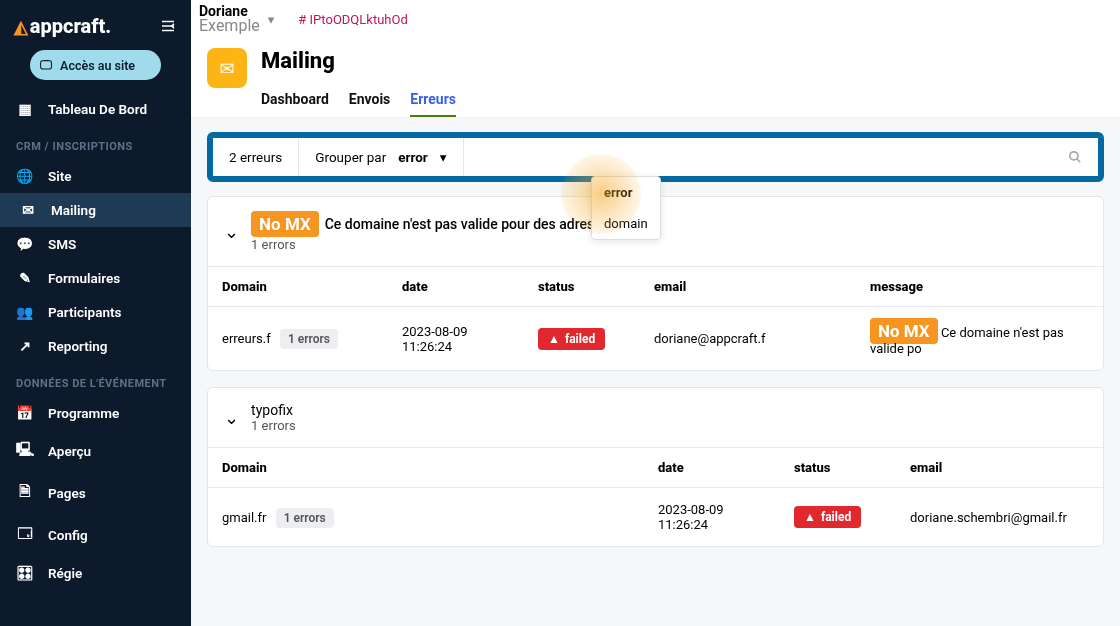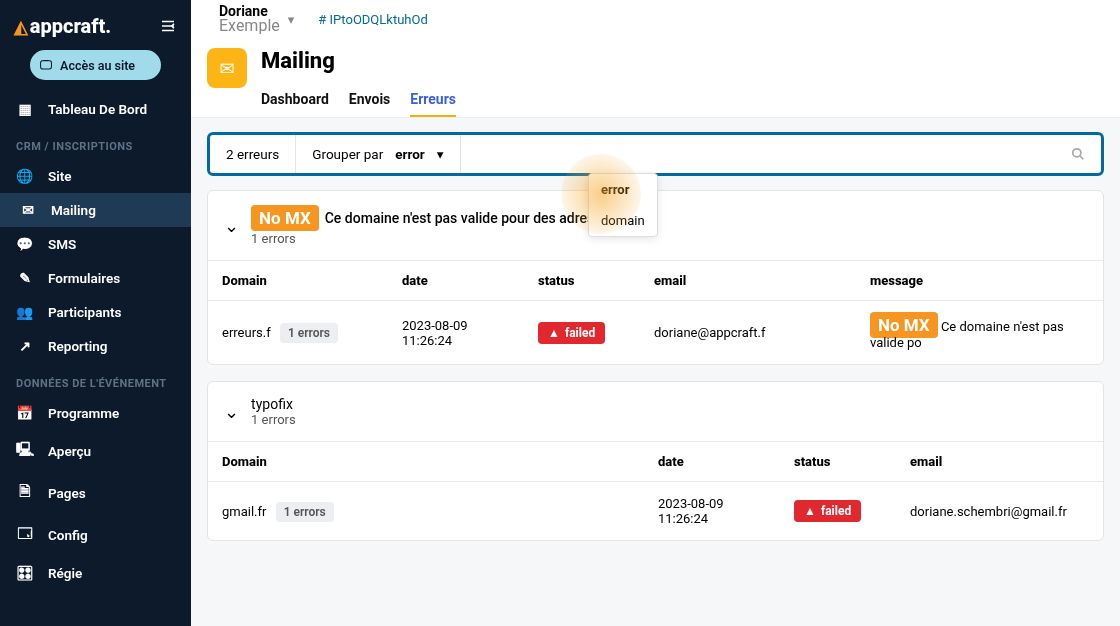--- a/index.html
+++ b/index.html
@@ -8,33 +8,33 @@
 .sidebar-header { display: flex; align-items: center; padding: 4px 14px 10px 14px; justify-content: space-between; }
 .logo { display:flex; align-items:center; gap:2px; font-weight:800; font-size:20px; color:#fff; }
 .logo .tri { color:#f79521; font-size:18px; }
 .collapse-btn { color:#fff; font-size:18px; }
 .access-btn { margin: 2px 30px 12px 30px; background:#a0dbec; color:#0c1a2b; border:none; border-radius:18px; padding:7px 10px; font-size:12.5px; font-weight:600; display:flex; align-items:center; gap:8px; cursor:pointer; }
 .sidebar-item { display:flex; align-items:center; gap:14px; padding:9px 16px; font-size:13.5px; color:#fff; cursor:pointer; font-weight:600; }
 .sidebar-item.active { background:#1e3a54; border-left:3px solid transparent; }
 .sidebar-section { font-size:11px; color:#5f7189; padding:14px 16px 6px 16px; font-weight:700; letter-spacing:0.5px; }
 .ic { width:18px; display:flex; justify-content:center; color:#fff; font-size:14px; }
 .main { flex:1; display:flex; flex-direction:column; background:#f6f7f8; }
-.topbar { background:#fff; display:flex; align-items:center; padding:0 28px; height:38px; font-size:13px; gap:24px; }
+.topbar { background:#fff; display:flex; align-items:center; padding:0 8px; height:38px; font-size:13px; gap:24px; }
 .user-sel { display:flex; flex-direction:column; line-height:1; }
 .user-name { font-weight:700; font-size:14px; }
 .user-sub { font-size:16px; color:#888; }
 .user-wrap { display:flex; align-items:center; gap:8px; }
-.hash { color:#0369a1; font-size:13px; }
+.hash { color:#be185d; font-size:13px; }
 .page-header { background:#fff; padding:10px 16px 0 16px; display:flex; gap:14px; align-items:flex-start; border-bottom:1px solid #eee; position:relative; }
 .mail-icon { width:40px;height:40px;border-radius:8px;background:#fdb515;display:flex;align-items:center;justify-content:center;color:#fff;font-size:18px; }
 .page-title { font-size:22px; font-weight:800; }
 .tabs { display:flex; gap:20px; margin-top:18px; font-size:14px; }
 .tab { padding-bottom:8px; cursor:pointer; font-weight:700; color:#111; }
-.tab.active { color:#3a5fe5; border-bottom:2px solid #eab308; }
-.filterbar { background:#fff; margin:14px 16px; border:3px solid #0369a1; border-radius:6px; display:flex; align-items:center; position:relative; }
+.tab.active { color:#3a5fe5; border-bottom:2px solid #4d7c0f; }
+.filterbar { background:#fff; margin:14px 16px; border:6px solid #0369a1; border-radius:6px; display:flex; align-items:center; position:relative; }
 .filter-cell { padding:11px 16px; font-size:13.5px; border-right:1px solid #e2e4e8; }
 .filter-cell.group { display:flex; align-items:center; gap:12px; cursor:pointer; }
 .filter-cell .bold { font-weight:700; }
 .search-cell { flex:1; display:flex; justify-content:flex-end; padding:11px 16px; color:#aaa; }
 .dropdown { position:absolute; top:38px; left:378px; background:#fff; border:1px solid #ddd; border-radius:4px; box-shadow:0 2px 8px rgba(0,0,0,0.1); width:70px; z-index:20; }
 .dd-item { padding:8px 12px; font-size:13px; cursor:pointer; }
 .dd-item.sel { font-weight:700; }
 .highlight-circle { position:absolute; top:154px; left:370px; width:80px; height:80px; border-radius:50%; background:radial-gradient(circle, rgba(245,166,35,0.55) 0%, rgba(245,166,35,0.1) 70%, transparent 100%); z-index:25; pointer-events:none; }
 .card { background:#fff; border:1px solid #e2e4e8; border-radius:6px; margin:0 16px 16px 16px; }
 .group-head { display:flex; align-items:center; gap:12px; padding:14px 16px; }

